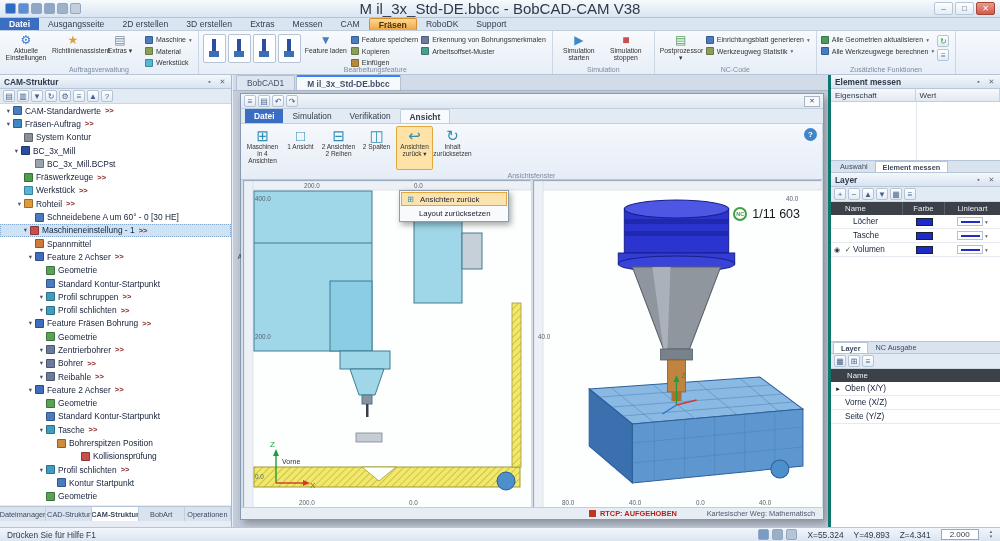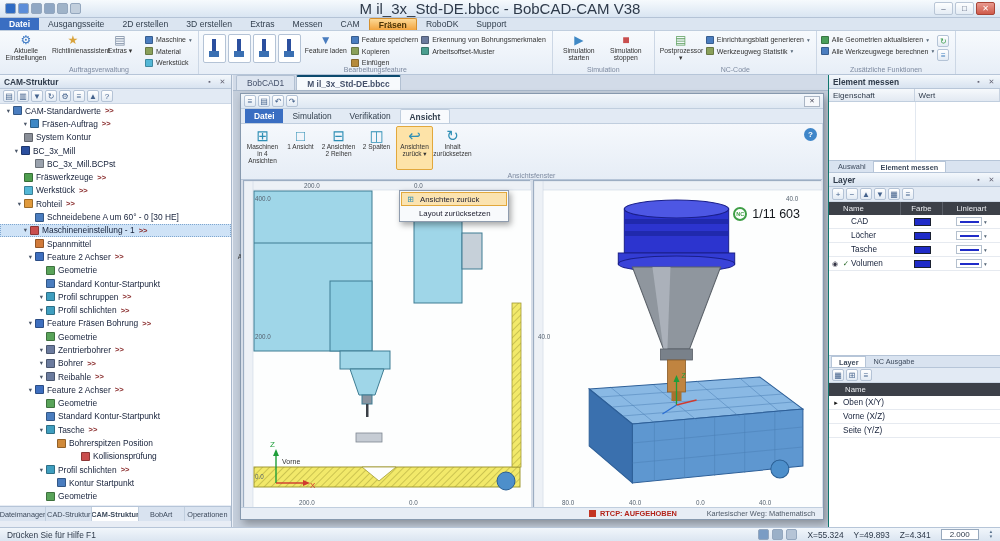--- a/index.html
+++ b/index.html
@@ -51,21 +51,21 @@
   .tl{color:#16213a}
   .ts{color:#8b2f2f;margin-left:4px;font-size:7.6px;font-weight:bold}
   .ptabs{position:absolute;left:0;right:0;bottom:6px;height:15px;display:flex;background:#d9e3f0;border-top:1px solid #b6c5d8}
   .ptab{flex:1;font-size:7.3px;display:flex;align-items:center;justify-content:center;color:#3d4a5c;border-right:1px solid #c0cede;white-space:nowrap;overflow:hidden}
   .ptab.active{background:#fff;font-weight:bold}
 
   
   .center{position:absolute;left:233px;top:75px;width:595px;height:452px;background:#c4cedb}
   .doctabs{height:16px;display:flex;align-items:flex-end;background:#d2dbe8;border-bottom:1px solid #a9b8cb;padding-left:3px}
   .dtab{padding:0 10px;font-size:8.4px;line-height:14px;height:15px;color:#44506a;border:1px solid #b2c0d2;border-bottom:none;background:#dde5f0;margin-right:1px;border-radius:2px 2px 0 0}
-  .dtab.active{background:#f7fafd;font-weight:bold;border-top:2px solid #0c4a6e}
+  .dtab.active{background:#f7fafd;font-weight:bold;border-top:2px solid #3b82f6}
 
   
   .simwin{position:absolute;left:7px;top:18px;width:584px;height:427px;background:#edf1f8;border:1px solid #8799ae;box-shadow:3px 4px 8px rgba(0,0,0,.3)}
   .simtitle{height:15px;background:linear-gradient(#f3f7fb,#dde7f2);display:flex;align-items:center;padding:0 3px;gap:2px;border-bottom:1px solid #c0cede}
   .simclose{margin-left:auto;width:16px;height:11px;border:1px solid #aab5c4;background:#f6f8fb;font-size:6.5px;display:flex;align-items:center;justify-content:center;color:#445}
   .simtabs{height:15px;display:flex;background:#e2eaf4;border-bottom:1px solid #c0cede;padding-left:4px}
   .stab{padding:0 9px;font-size:8.4px;line-height:14px;color:#33404f}
   .stab.file{background:#3a6ec2;color:#fff;font-weight:bold}
   .stab.active{background:#f8fafd;border:1px solid #c0cede;border-bottom:none;font-weight:bold;border-radius:2px 2px 0 0}
   .simribbon{position:relative;height:56px;background:linear-gradient(#f5f8fc,#e6edf6);border-bottom:1px solid #b6c5d8}
@@ -87,21 +87,21 @@
   .simstatus{position:absolute;left:0;right:0;bottom:0;height:12px;background:#e7edf5;border-top:1px solid #c0cede;display:flex;align-items:center;font-size:7.4px;padding:0 8px;gap:4px}
   .rsq{width:7px;height:7px;background:#c33322;margin-left:340px;flex:none}
   .rtcptext{color:#b3231a;font-weight:bold}
   .pathinfo{margin-left:auto;color:#4e5a68}
   .menu{position:absolute;left:158px;top:96px;width:110px;background:#f8fafc;border:1px solid #8f9cae;box-shadow:2px 3px 6px rgba(0,0,0,.35);z-index:10;padding:1px}
   .mitem{height:14px;display:flex;align-items:center;padding:0 5px 0 3px;font-size:7.8px;gap:4px;color:#223}
   .mitem.hl{background:#fbe3b0;border:1px solid #e2a83c}
   .micon{width:11px;font-size:8px;color:#2f8fb5;text-align:center}
 
   
-  .rightpanel{position:absolute;left:828px;top:75px;width:172px;height:452px;background:#86efac;border-left:1px solid #0f766e;display:flex;flex-direction:column}
+  .rightpanel{position:absolute;left:828px;top:75px;width:172px;height:452px;background:#86efac;border-left:3px solid #0f766e;display:flex;flex-direction:column}
   .gridhead{display:flex;height:13px;background:linear-gradient(#f6f9fc,#e2e9f2);border-bottom:1px solid #c0cede}
   .gh{flex:1;font-size:8px;padding:0 4px;border-right:1px solid #c7d2e0;color:#2e3a4a;line-height:13px}
   .emptygrid{height:58px;background:#fff;position:relative}
   .emptygrid .vline{position:absolute;left:50%;top:0;bottom:0;width:1px;background:#e2e8f0}
   .rtabs{height:13px;display:flex;background:#d9e3f0;border-top:1px solid #b6c5d8;border-bottom:1px solid #b6c5d8;padding-left:2px}
   .rtabi{padding:0 7px;font-size:7.3px;line-height:12px;color:#3d4a5c;white-space:nowrap}
   .rtabi.active{background:#fff;font-weight:bold;border:1px solid #b6c5d8;border-bottom:none}
   .darkhead{height:13px;background:#3c4048;color:#eceef2;font-size:7.8px;display:flex;align-items:center}
   .darkhead span{border-right:1px solid #5a5f68;line-height:13px}
   .lrow{height:14px;display:flex;align-items:center;background:#fff;border-bottom:1px solid #e6eaf0;font-size:8.2px}
@@ -318,21 +318,21 @@
         <span class="ticon">▲</span>
         <span class="ticon">?</span>
       </div>
     <div class="treewrap">
         <div class="tnode" style="padding-left:4px">
           <span class="tw">▾</span>
           <span class="ti" style="background:#4a7dbf"></span>
           <span class="tl">CAM-Standardwerte</span>
           <span class="ts">&gt;&gt;</span>
         </div>
-        <div class="tnode" style="padding-left:21px">
+        <div class="tnode" style="padding-left:4px">
           <span class="tw">▾</span>
           <span class="ti" style="background:#3f88c5"></span>
           <span class="tl">Fräsen-Auftrag</span>
           <span class="ts">&gt;&gt;</span>
         </div>
         <div class="tnode" style="padding-left:15px">
           <span class="tw"></span>
           <span class="ti" style="background:#8a8f98"></span>
           <span class="tl">System Kontur</span>
         </div>
@@ -741,34 +741,20 @@
       </div>
     <div class="darkhead">
       <span style="width:72px;padding-left:14px">Name</span>
       <span style="width:42px;text-align:center">Farbe</span>
       <span style="flex:1;text-align:center;border-right:none">Linienart</span>
     </div>
     <div>
         <div class="lrow">
           <span class="leye"></span>
           <span class="lchk"></span>
-          <span class="lname">CAD</span>
-          <span class="lfarbe">
-            <span class="swatch" style="background:#1f2bc8"></span>
-          </span>
-          <span class="lline">
-            <span class="linesample">
-              <i style="background:#1f2bc8"></i>
-            </span>
-            <span class="ldd">▾</span>
-          </span>
-        </div>
-        <div class="lrow">
-          <span class="leye"></span>
-          <span class="lchk"></span>
           <span class="lname">Löcher</span>
           <span class="lfarbe">
             <span class="swatch" style="background:#1f2bc8"></span>
           </span>
           <span class="lline">
             <span class="linesample">
               <i style="background:#1f2bc8"></i>
             </span>
             <span class="ldd">▾</span>
           </span>

